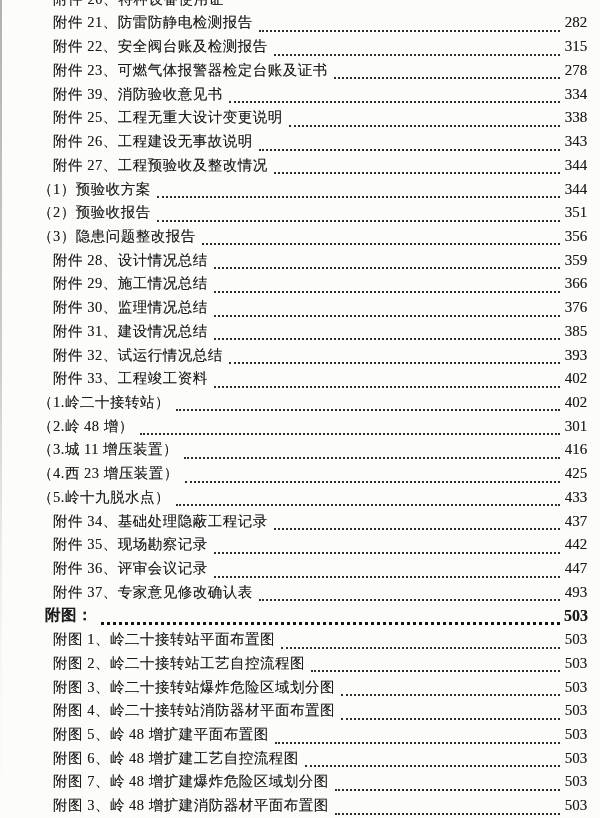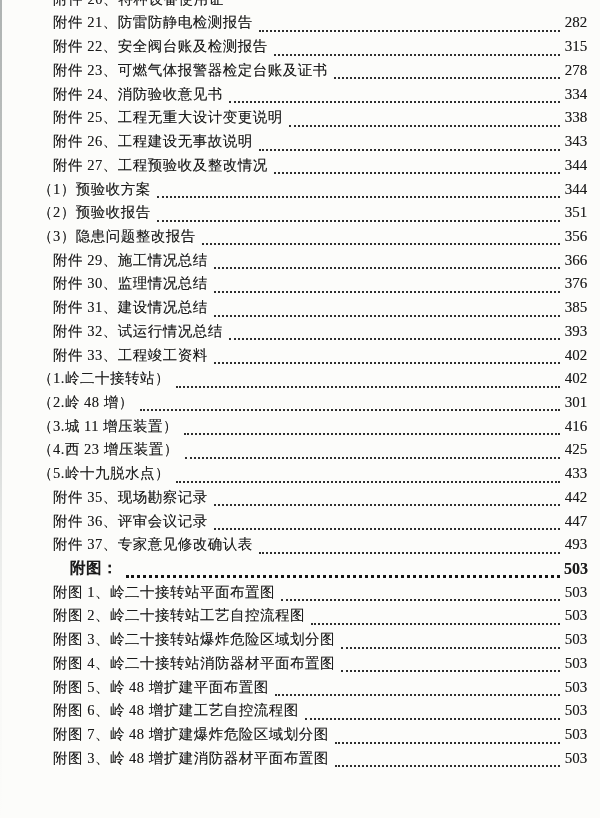--- a/index.html
+++ b/index.html
@@ -47,21 +47,20 @@
     white-space: nowrap;
     text-shadow: 0 0 0.4px rgba(20,20,20,0.45);
   }
   .row.sub {
     padding-left: 38px;
   }
   .row.header {
     padding-left: 45px;
     font-weight: 700;
     font-size: 15.5px;
-    margin-left: 25px;
   }
   .label {
     flex: 0 0 auto;
     letter-spacing: 0.5px;
   }
   .leader {
     flex: 1 1 auto;
     min-width: 14px;
     height: 16px;
     margin-left: 6px;
@@ -107,21 +106,21 @@
           <span class="label">附件 22、安全阀台账及检测报告</span>
           <span class="leader"></span>
           <span class="page-num">315</span>
         </div>
         <div class="row">
           <span class="label">附件 23、可燃气体报警器检定台账及证书</span>
           <span class="leader"></span>
           <span class="page-num">278</span>
         </div>
         <div class="row">
-          <span class="label">附件 24、消防验收意见书</span>
+          <span class="label">附件 39、消防验收意见书</span>
           <span class="leader"></span>
           <span class="page-num">334</span>
         </div>
         <div class="row">
           <span class="label">附件 25、工程无重大设计变更说明</span>
           <span class="leader"></span>
           <span class="page-num">338</span>
         </div>
         <div class="row">
           <span class="label">附件 26、工程建设无事故说明</span>
@@ -142,20 +141,25 @@
           <span class="label">（2）预验收报告</span>
           <span class="leader"></span>
           <span class="page-num">351</span>
         </div>
         <div class="row sub">
           <span class="label">（3）隐患问题整改报告</span>
           <span class="leader"></span>
           <span class="page-num">356</span>
         </div>
         <div class="row">
+          <span class="label">附件 28、设计情况总结</span>
+          <span class="leader"></span>
+          <span class="page-num">359</span>
+        </div>
+        <div class="row">
           <span class="label">附件 29、施工情况总结</span>
           <span class="leader"></span>
           <span class="page-num">366</span>
         </div>
         <div class="row">
           <span class="label">附件 30、监理情况总结</span>
           <span class="leader"></span>
           <span class="page-num">376</span>
         </div>
         <div class="row">
@@ -190,20 +194,25 @@
         </div>
         <div class="row sub">
           <span class="label">（4.西 23 增压装置）</span>
           <span class="leader"></span>
           <span class="page-num">425</span>
         </div>
         <div class="row sub">
           <span class="label">（5.岭十九脱水点）</span>
           <span class="leader"></span>
           <span class="page-num">433</span>
+        </div>
+        <div class="row">
+          <span class="label">附件 34、基础处理隐蔽工程记录</span>
+          <span class="leader"></span>
+          <span class="page-num">437</span>
         </div>
         <div class="row">
           <span class="label">附件 35、现场勘察记录</span>
           <span class="leader"></span>
           <span class="page-num">442</span>
         </div>
         <div class="row">
           <span class="label">附件 36、评审会议记录</span>
           <span class="leader"></span>
           <span class="page-num">447</span>

